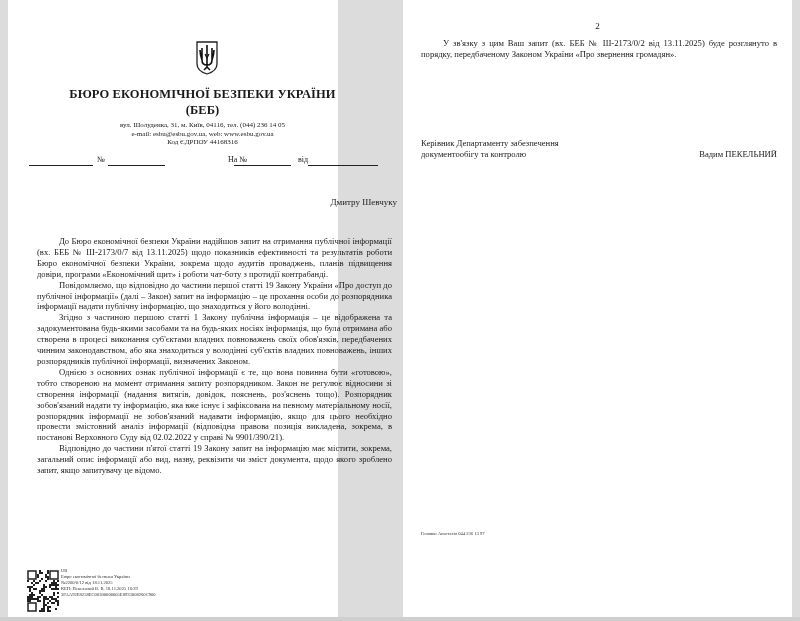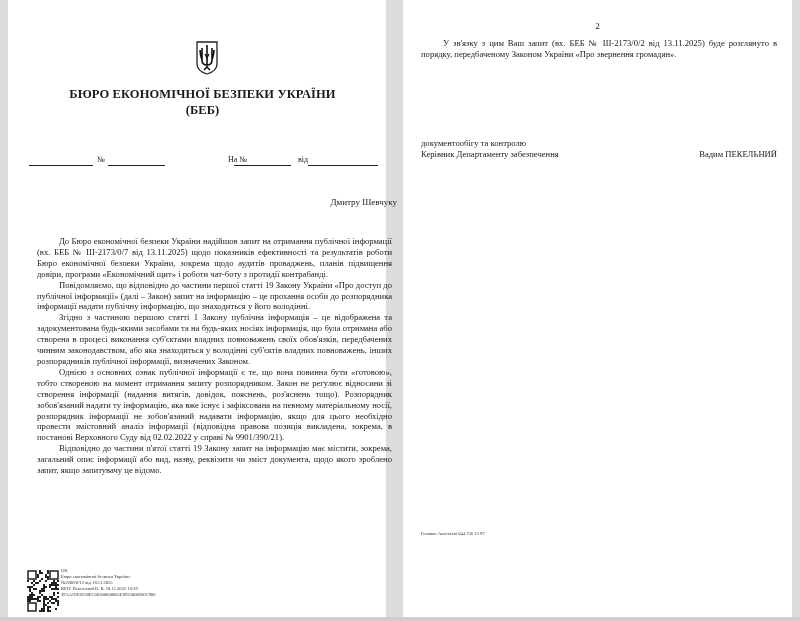--- a/index.html
+++ b/index.html
@@ -8,21 +8,21 @@
     background: #dcdcdc;
     position: relative;
     font-family: "Liberation Serif", "DejaVu Serif", serif;
     color: #1a1a1a;
   }
   .page {
     position: absolute; top: 0; height: 617px;
     background: #ffffff;
     box-sizing: border-box;
   }
-  #page1 { left: 8px; width: 378px; text-decoration: underline; }
+  #page1 { left: 8px; width: 330px; text-decoration: underline; }
   #page2 { left: 403px; width: 389px; }
   .bottom-strip { position: absolute; left: 0; right: 0; top: 617px; height: 4px; background: #cfcfcf; }
 
   
   .emblem { position: absolute; left: 187px; top: 40px; width: 24px; height: 36px; }
   .org-title {
     position: absolute; left: 0; width: 389px; top: 86px;
     text-align: center; font-weight: bold; font-size: 12.5px; line-height: 16px;
     letter-spacing: 0.1px;
   }
@@ -78,20 +78,25 @@
     <path d="M2 2 H22 V24 Q22 31 12 34 Q2 31 2 24 Z" fill="none" stroke="#222" stroke-width="1.3"></path>
     <path d="M12 5 L12 27 M12 27 L9 30 M12 27 L15 30 M7 8 L7 20 Q7 25 12 25 Q17 25 17 20 L17 8 M7 20 Q5 14 5 10 M17 20 Q19 14 19 10" fill="none" stroke="#111" stroke-width="1.6"></path>
     <path d="M10 14 L12 18 L14 14" fill="none" stroke="#111" stroke-width="1.2"></path>
   </svg>
 
   <div class="org-title">
     <div>БЮРО ЕКОНОМІЧНОЇ БЕЗПЕКИ УКРАЇНИ</div>
     <div>(БЕБ)</div>
   </div>
 
+  <div class="org-contacts">
+    <div>вул. Шолуденка, 31, м. Київ, 04116, тел. (044) 236 14 05</div>
+    <div>e-mail: esbu@esbu.gov.ua, web: www.esbu.gov.ua</div>
+    <div>Код ЄДРПОУ 44168316</div>
+  </div>
 
   <div>
     <span class="underline" style="left:21px;width:64px;top:165px;"></span>
     <span class="reg-line" style="left:89px;">№</span>
     <span class="underline" style="left:100px;width:57px;top:165px;"></span>
     <span class="reg-line" style="left:204px;margin-left:16px;">На №</span>
     <span class="underline" style="left:226px;width:57px;top:165px;"></span>
     <span class="reg-line" style="left:290px;">від</span>
     <span class="underline" style="left:300px;width:70px;top:165px;"></span>
   </div>
@@ -233,20 +238,20 @@
     <div>3FAA92E8258EC00300000005E8933008260C900</div>
   </div>
 </div>
 
 <div class="page" id="page2">
   <div class="page-number">2</div>
   <div class="body2">
     <p>У зв'язку з цим Ваш запит (вх. БЕБ № Ш-2173/0/2 від 13.11.2025) буде розглянуто в порядку, передбаченому Законом України «Про звернення громадян».</p>
   </div>
   <div class="signature">
+    <div>Керівник Департаменту забезпечення</div>
     <div>документообігу та контролю</div>
-    <div>Керівник Департаменту забезпечення</div>
     <div class="signer-name">Вадим ПЕКЕЛЬНИЙ</div>
   </div>
   <div class="executor">Головко Анастасія 044 236 13 97</div>
 </div>
 
 <div class="bottom-strip"></div>
 
 </body></html>

